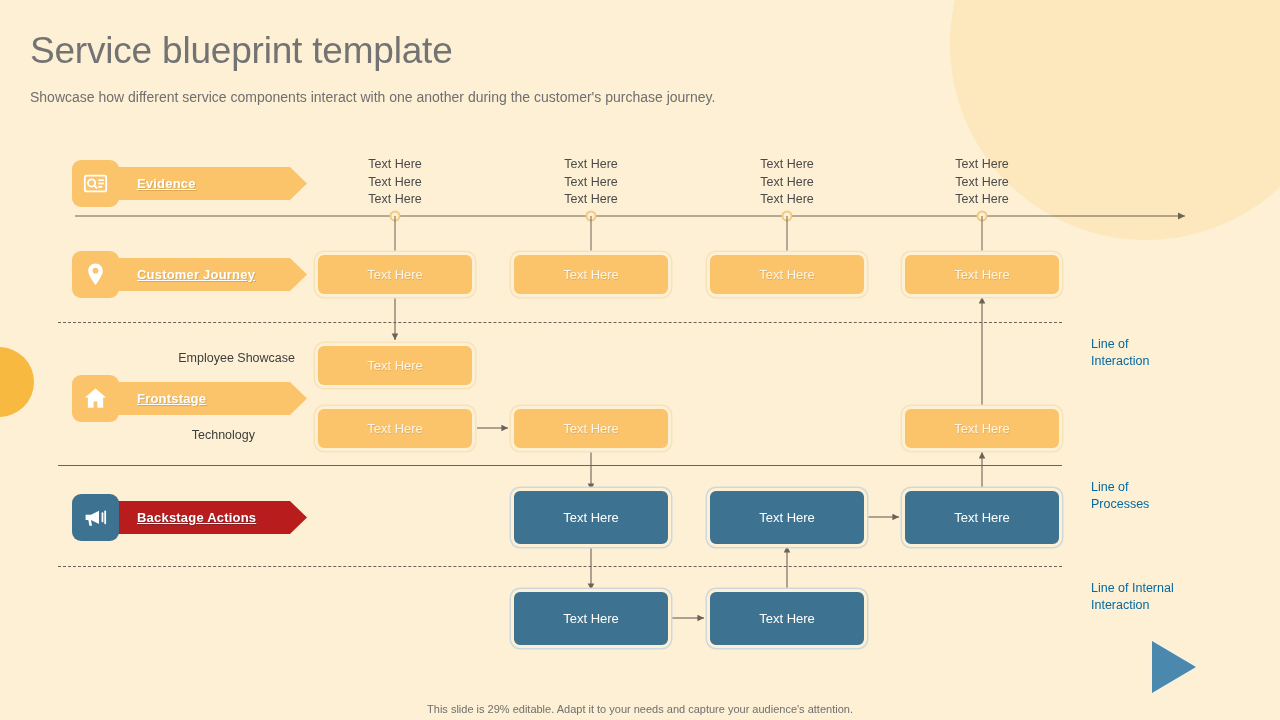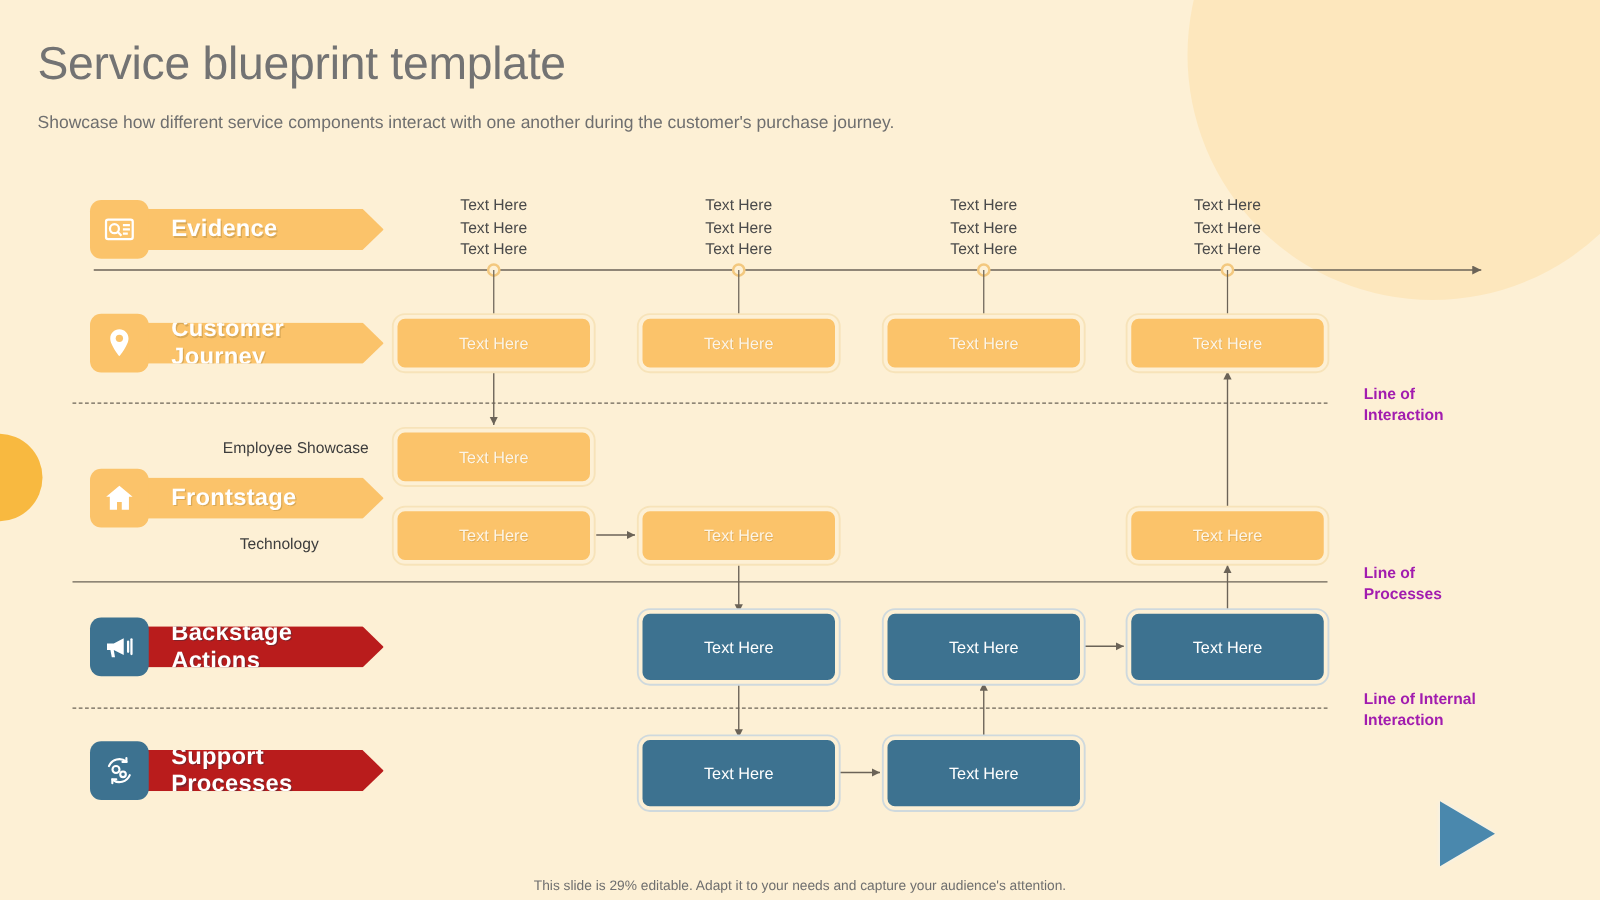--- a/index.html
+++ b/index.html
@@ -51,24 +51,25 @@
   .chip-icon {
     width: 47px; height: 47px; border-radius: 9px;
     display: flex; align-items: center; justify-content: center;
     flex: 0 0 auto; position: relative; z-index: 2;
   }
   .chip-icon svg { display: block; }
   .chip-banner {
     height: 33px; margin-left: -4px;
     display: flex; align-items: center;
     padding-left: 22px; padding-right: 34px;
-    color: #ffffff; font-size: 19px; font-weight: 700;
+    color: #ffffff; font-size: 13px; font-weight: 700;
     letter-spacing: 0.2px;
     clip-path: polygon(0 0, calc(100% - 17px) 0, 100% 50%, calc(100% - 17px) 100%, 0 100%);
     text-shadow: 1px 1px 0 rgba(120,90,30,0.25);
+    text-decoration: underline;
   }
   .chip-orange .chip-icon { background: #fbc36a; }
   .chip-orange .chip-banner { background: #fbc36a; }
   .chip-teal .chip-icon { background: #3d7290; }
   .chip-teal .chip-banner { background: #b91c1c; text-shadow: 1px 1px 0 rgba(20,50,70,0.35); }
 
   
   .node {
     position: absolute; width: 160px; height: 45px;
     display: flex; align-items: center; justify-content: center;
@@ -91,22 +92,22 @@
     position: absolute; width: 160px; text-align: center;
     font-size: 12.5px; color: #4a4a4a; line-height: 17.5px;
   }
 
   
   .sep { position: absolute; height: 0; }
   .sep.dashed { border-top: 1.4px dashed #6b6357; }
   .sep.solid { border-top: 1.4px solid #6b6357; }
 
   .sep-label {
-    position: absolute; font-size: 12.5px; font-weight: 700;
-    color: #a21caf; line-height: 17px;
+    position: absolute; font-size: 12.5px; font-weight: 400;
+    color: #0369a1; line-height: 17px; margin-top: 29px;
   }
 
   
   .sub-label {
     position: absolute; font-size: 12.5px; color: #3d3d3d;
     text-align: right; width: 180px;
   }
 
   
   .connectors { position: absolute; inset: 0; pointer-events: none; }
@@ -265,33 +266,20 @@
     <div class="node teal" style="left:511px; top:488px; height:59px;">Text Here</div>
     <div class="node teal" style="left:707px; top:488px; height:59px;">Text Here</div>
     <div class="node teal" style="left:902px; top:488px; height:59px;">Text Here</div>
 
     <div class="sep dashed" style="left:58px; top:566px; width:1004px;"></div>
     <div class="sep-label" style="left:1091px; top:551px;">
       <div>Line of Internal</div>
       <div>Interaction</div>
     </div>
 
-    <div class="row-chip chip-teal" style="left:72px; top:593px;">
-      <div class="chip-icon">
-        <svg width="27" height="27" viewBox="0 0 24 24" fill="none" stroke="#ffffff" stroke-width="1.5">
-          <path d="M4.6 8.8A8 8 0 0 1 17 5.6" stroke-linecap="round"></path>
-          <path d="M19.4 15.2A8 8 0 0 1 7 18.4" stroke-linecap="round"></path>
-          <path d="M17 3v2.8h-2.8" stroke-linecap="round"></path>
-          <path d="M7 21v-2.8h2.8" stroke-linecap="round"></path>
-          <circle cx="9.6" cy="11.2" r="2.5"></circle>
-          <circle cx="14.6" cy="14.6" r="2"></circle>
-        </svg>
-      </div>
-      <div class="chip-banner" style="width:192px;">Support Processes</div>
-    </div>
 
     <div class="node teal" style="left:511px; top:589px; height:59px;">Text Here</div>
     <div class="node teal" style="left:707px; top:589px; height:59px;">Text Here</div>
 
   </div>
 
   <div class="play-triangle"></div>
 
   <div class="footer-note">This slide is 29% editable. Adapt it to your needs and capture your audience's attention.</div>
   <div class="page-num">17</div>

